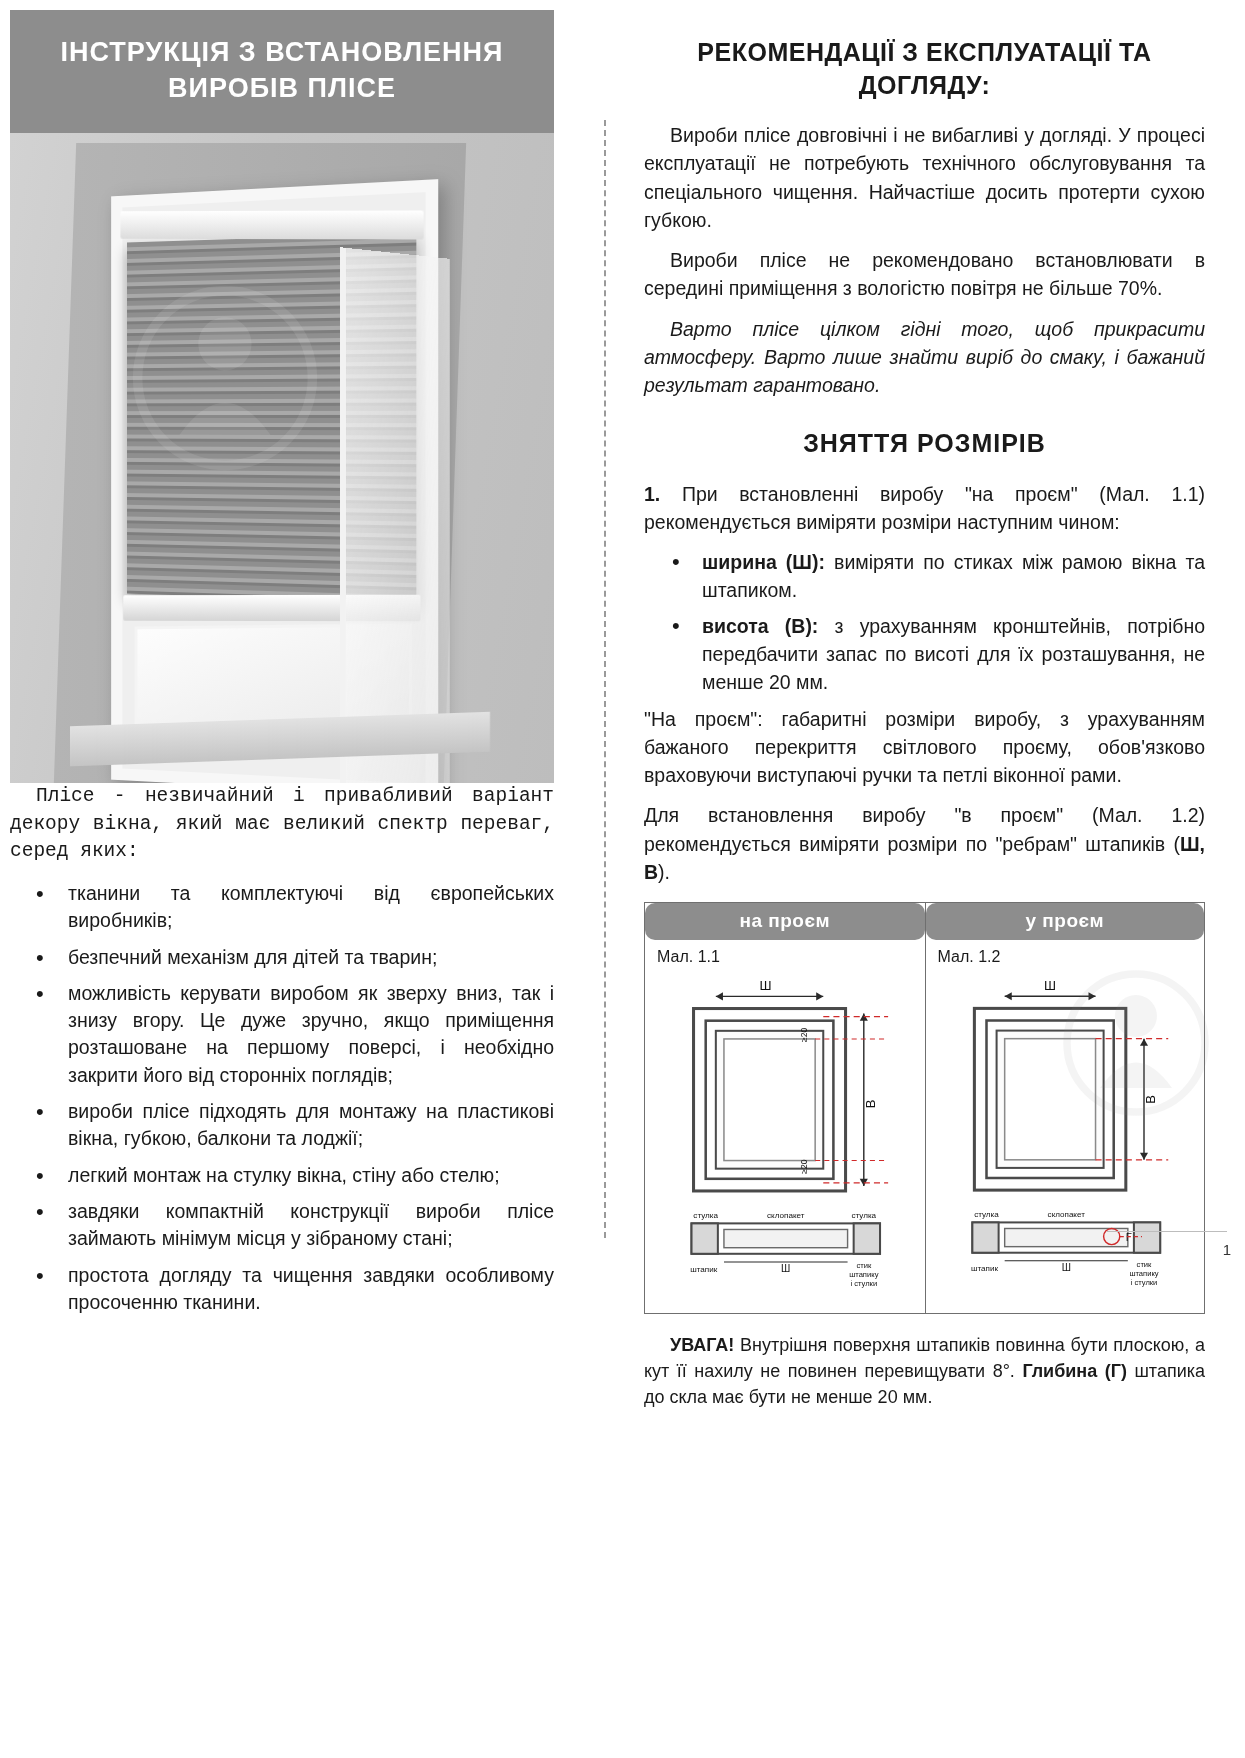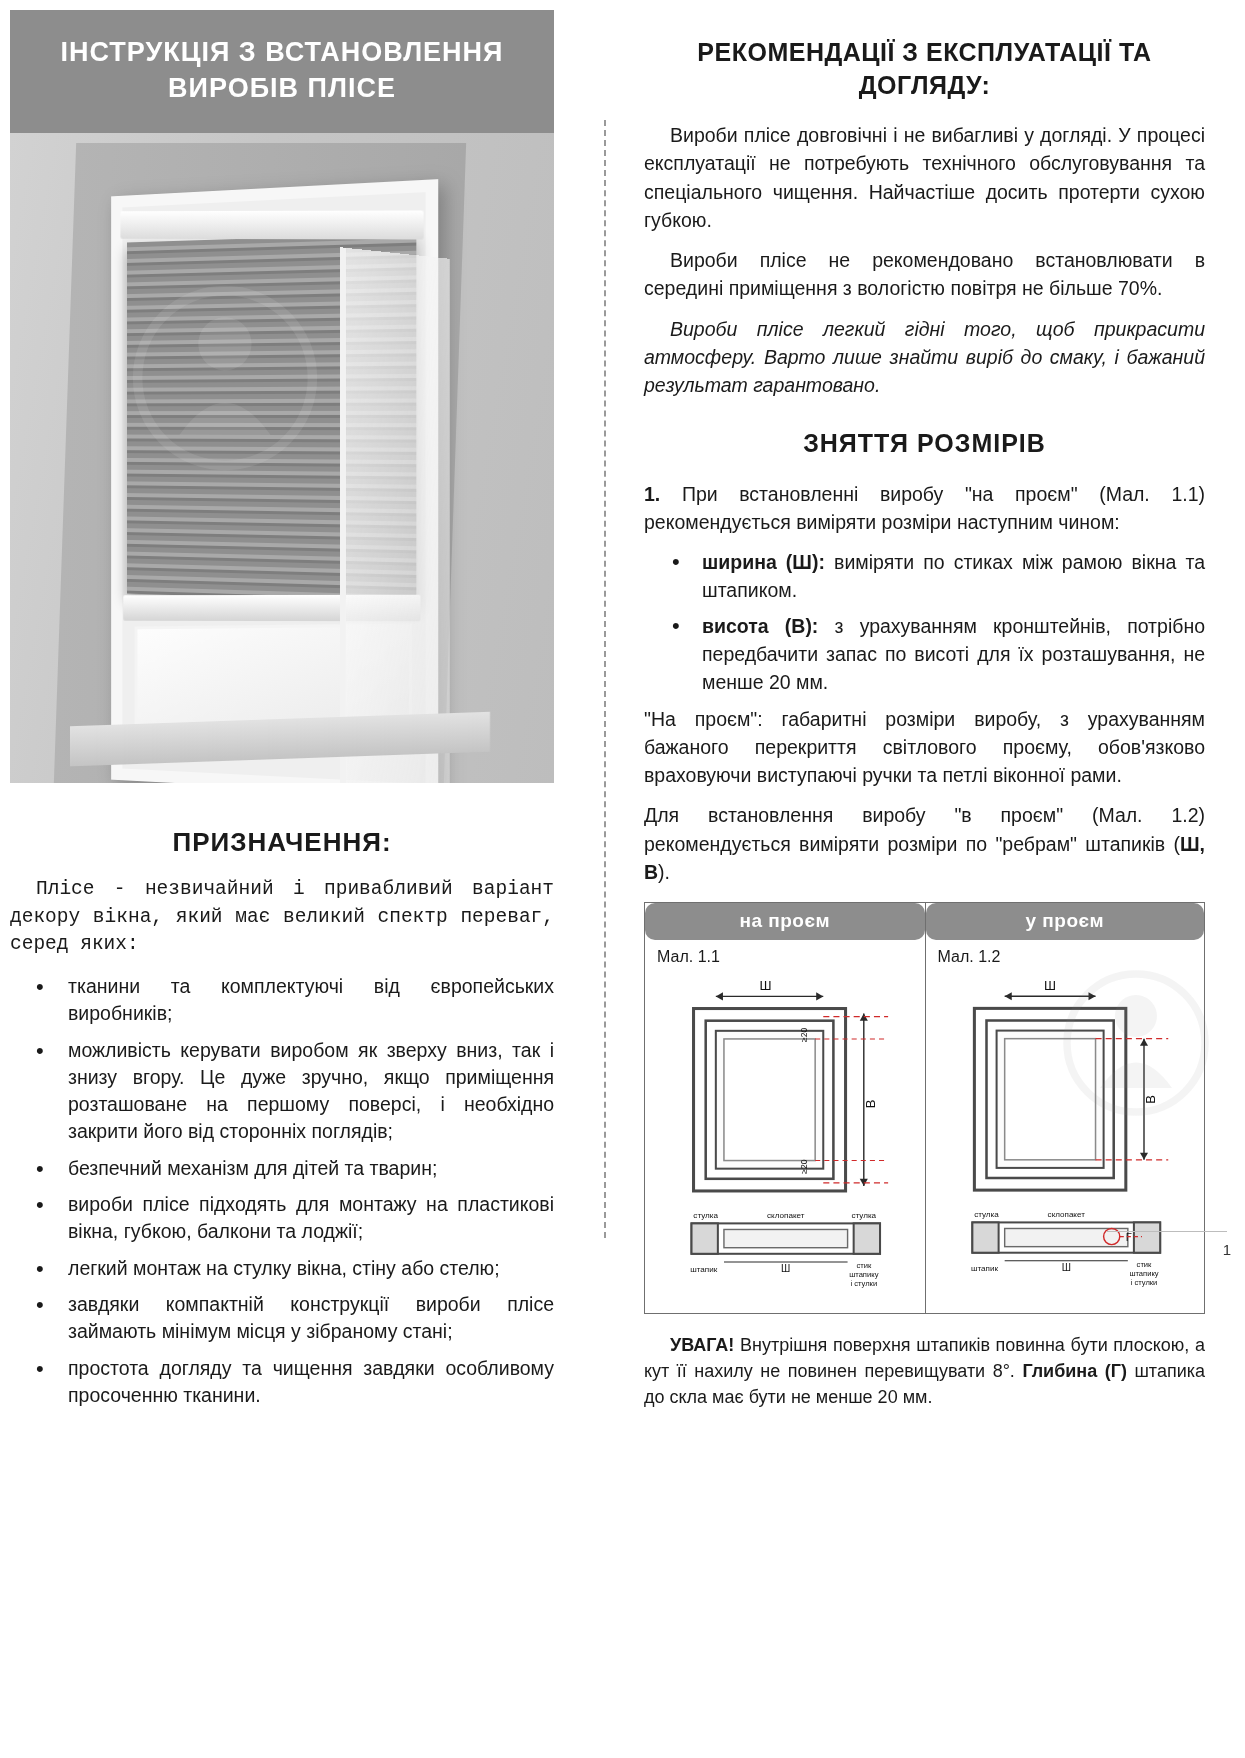--- a/index.html
+++ b/index.html
@@ -291,46 +291,45 @@
       <div class="sill"></div>
       <div class="wm" style="left:120px; top:150px;">
         <svg width="190" height="190" viewBox="0 0 100 100">
           <circle cx="50" cy="50" r="46" fill="none" stroke="#ffffff" stroke-width="5"></circle>
           <path d="M50 18 a14 14 0 1 1 -0.1 0 z" fill="#ffffff"></path>
           <path d="M26 80 q24 -34 48 0 z" fill="#ffffff"></path>
         </svg>
       </div>
     </div>
 
-    <div class="section-h2">Призначення:</div>
 
     <div class="left-body">
       <p>Пліcе - незвичайний і привабливий варіант декору вікна, який має великий спектр переваг, серед яких:</p>
       <ul class="bullets">
         <li>тканини та комплектуючі від європейських виробників;</li>
+        <li>безпечний механізм для дітей та тварин;</li>
         <li>можливість керувати виробом як зверху вниз, так і знизу вгору. Це дуже зручно, якщо приміщення розташоване на першому поверсі, і необхідно закрити його від сторонніх поглядів;</li>
-        <li>безпечний механізм для дітей та тварин;</li>
         <li>вироби пліcе підходять для монтажу на пластикові вікна, губкою, балкони та лоджії;</li>
         <li>легкий монтаж на стулку вікна, стіну або стелю;</li>
         <li>завдяки компактній конструкції вироби пліcе займають мінімум місця у зібраному стані;</li>
         <li>простота догляду та чищення завдяки особливому просоченню тканини.</li>
       </ul>
     </div>
   </div>
 
   <div class="divider"></div>
 
   <div class="right-col">
 
     <div class="right-title">Рекомендації з експлуатації та догляду:</div>
 
     <div class="right-body">
       <p class="ind">Вироби пліcе довговічні і не вибагливі у догляді. У процесі експлуатації не потребують технічного обслуговування та спеціального чищення. Найчастіше досить протерти сухою губкою.</p>
       <p class="ind">Вироби пліcе не рекомендовано встановлювати в середині приміщення з вологістю повітря не більше 70%.</p>
-      <p class="ind italic">Вироби пліcе легкий гідні того, щоб прикрасити атмосферу. Варто лише знайти виріб до смаку, і бажаний результат гарантовано.</p>
+      <p class="ind italic">Варто пліcе цілком гідні того, щоб прикрасити атмосферу. Варто лише знайти виріб до смаку, і бажаний результат гарантовано.</p>
 
       <div class="sub-h">Зняття розмірів</div>
 
       <p>
         <b>1.</b>
         <span>При встановленні виробу "на проєм" (Мал. 1.1) рекомендується виміряти розміри наступним чином:</span>
       </p>
 
       <ul class="rbul">
         <li>

